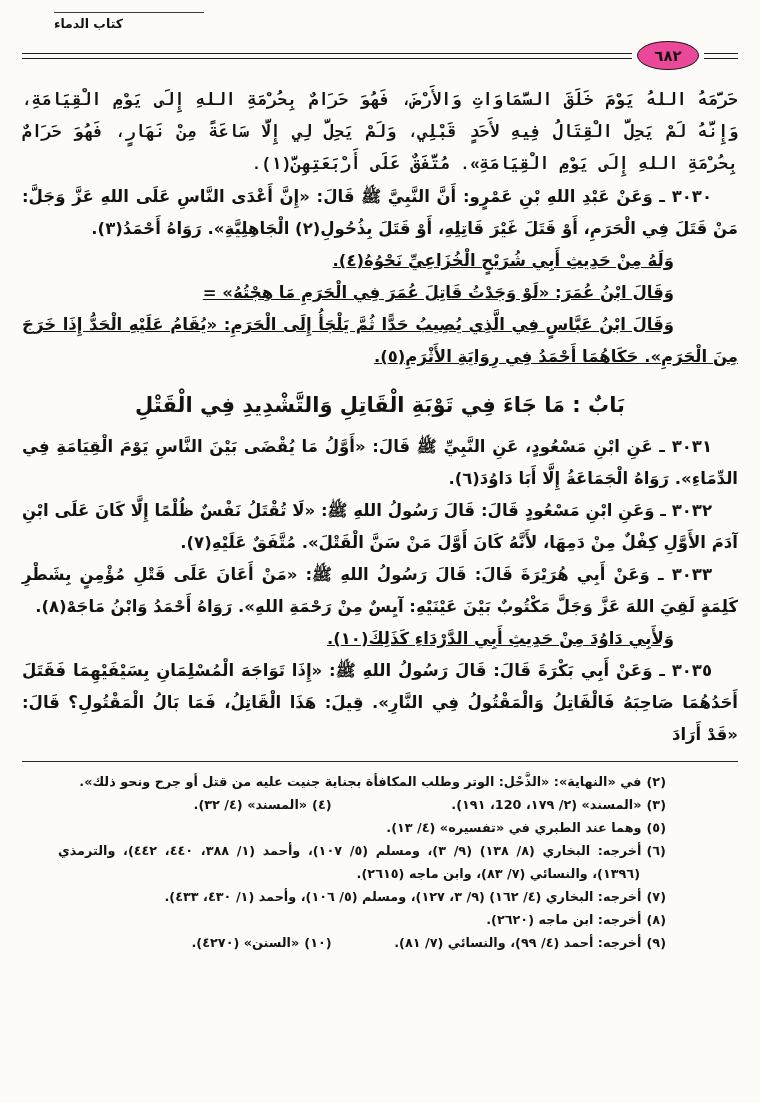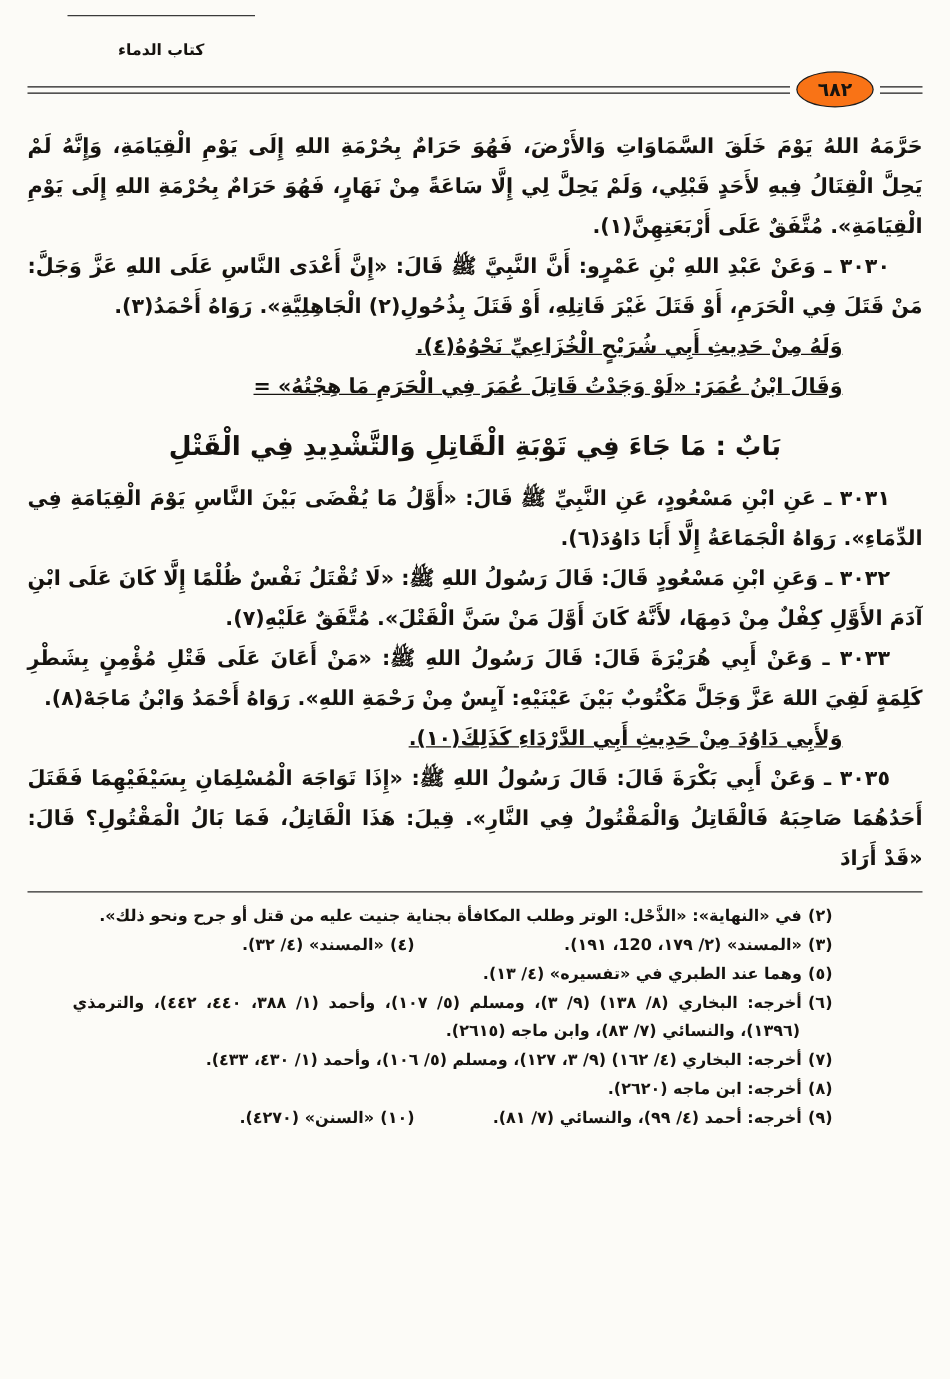--- a/index.html
+++ b/index.html
@@ -21,22 +21,22 @@
     padding: 12px 22px 0 22px;
     background: #fcfbf7;
   }
 
   
   .running-title {
     display: inline-block;
     margin-left: 32px;
     min-width: 150px;
     border-top: 1.5px solid #3a3a3a;
-    padding-top: 19px;
-    text-align: center;
+    padding-top: 3px;
+    text-align: left;
     font-size: 12.5px;
     font-weight: 700;
     direction: rtl;
   }
   .ornament-row {
     display: flex;
     align-items: center;
     margin-top: 9px;
     direction: ltr;
   }
@@ -46,39 +46,39 @@
     border-bottom: 1px solid #1d1d1d;
   }
   .drule.grow { flex: 1; }
   .drule.end { width: 34px; }
   .page-badge {
     width: 60px;
     height: 27px;
     margin: 0 5px;
     border: 1.6px solid #1d1d1d;
     border-radius: 50%;
-    background: #f97316;
+    background: #ec4899;
     display: flex;
     align-items: center;
     justify-content: center;
     font-size: 15px;
     font-weight: 700;
   }
 
   
   .body-text {
     direction: rtl;
     margin-top: 15px;
     font-size: 16.5px;
     font-weight: 700;
     line-height: 32px;
     text-align: justify;
   }
   .para { margin: 0; }
-  .para.flush  { text-indent: 0; }
+  .para.flush  { text-indent: 0; font-family: Liberation Mono, monospace; }
   .para.hadith { text-indent: 26px; }
   .para.inner  { text-indent: 64px; text-decoration: underline; }
 
   .chapter-heading {
     margin: 15px 0 9px 0;
     text-align: center;
     font-size: 21px;
     font-weight: 800;
     text-indent: 0;
     line-height: 34px;
@@ -126,20 +126,21 @@
       </div>
       <div class="drule end"></div>
     </div>
   </header>
 
   <main class="body-text" dir="rtl">
     <p class="para flush">حَرَّمَهُ اللهُ يَوْمَ خَلَقَ السَّمَاوَاتِ وَالأَرْضَ، فَهُوَ حَرَامٌ بِحُرْمَةِ اللهِ إِلَى يَوْمِ الْقِيَامَةِ، وَإِنَّهُ لَمْ يَحِلَّ الْقِتَالُ فِيهِ لأَحَدٍ قَبْلِي، وَلَمْ يَحِلَّ لِي إِلَّا سَاعَةً مِنْ نَهَارٍ، فَهُوَ حَرَامٌ بِحُرْمَةِ اللهِ إِلَى يَوْمِ الْقِيَامَةِ». مُتَّفَقٌ عَلَى أَرْبَعَتِهِنَّ(١).</p>
     <p class="para hadith">٣٠٣٠ ـ وَعَنْ عَبْدِ اللهِ بْنِ عَمْرٍو: أَنَّ النَّبِيَّ ﷺ قَالَ: «إِنَّ أَعْدَى النَّاسِ عَلَى اللهِ عَزَّ وَجَلَّ: مَنْ قَتَلَ فِي الْحَرَمِ، أَوْ قَتَلَ غَيْرَ قَاتِلِهِ، أَوْ قَتَلَ بِذُحُولِ(٢) الْجَاهِلِيَّةِ». رَوَاهُ أَحْمَدُ(٣).</p>
     <p class="para inner">وَلَهُ مِنْ حَدِيثِ أَبِي شُرَيْحٍ الْخُزَاعِيِّ نَحْوُهُ(٤).</p>
     <p class="para inner">وَقَالَ ابْنُ عُمَرَ: «لَوْ وَجَدْتُ قَاتِلَ عُمَرَ فِي الْحَرَمِ مَا هِجْتُهُ» =</p>
+    <p class="para inner">وَقَالَ ابْنُ عَبَّاسٍ فِي الَّذِي يُصِيبُ حَدًّا ثُمَّ يَلْجَأُ إِلَى الْحَرَمِ: «يُقَامُ عَلَيْهِ الْحَدُّ إِذَا خَرَجَ مِنَ الْحَرَمِ». حَكَاهُمَا أَحْمَدُ فِي رِوَايَةِ الأَثْرَمِ(٥).</p>
 
     <h2 class="chapter-heading">بَابٌ : مَا جَاءَ فِي تَوْبَةِ الْقَاتِلِ وَالتَّشْدِيدِ فِي الْقَتْلِ</h2>
 
     <p class="para hadith">٣٠٣١ ـ عَنِ ابْنِ مَسْعُودٍ، عَنِ النَّبِيِّ ﷺ قَالَ: «أَوَّلُ مَا يُقْضَى بَيْنَ النَّاسِ يَوْمَ الْقِيَامَةِ فِي الدِّمَاءِ». رَوَاهُ الْجَمَاعَةُ إِلَّا أَبَا دَاوُدَ(٦).</p>
     <p class="para hadith">٣٠٣٢ ـ وَعَنِ ابْنِ مَسْعُودٍ قَالَ: قَالَ رَسُولُ اللهِ ﷺ: «لَا تُقْتَلُ نَفْسٌ ظُلْمًا إِلَّا كَانَ عَلَى ابْنِ آدَمَ الأَوَّلِ كِفْلٌ مِنْ دَمِهَا، لأَنَّهُ كَانَ أَوَّلَ مَنْ سَنَّ الْقَتْلَ». مُتَّفَقٌ عَلَيْهِ(٧).</p>
     <p class="para hadith">٣٠٣٣ ـ وَعَنْ أَبِي هُرَيْرَةَ قَالَ: قَالَ رَسُولُ اللهِ ﷺ: «مَنْ أَعَانَ عَلَى قَتْلِ مُؤْمِنٍ بِشَطْرِ كَلِمَةٍ لَقِيَ اللهَ عَزَّ وَجَلَّ مَكْتُوبٌ بَيْنَ عَيْنَيْهِ: آيِسٌ مِنْ رَحْمَةِ اللهِ». رَوَاهُ أَحْمَدُ وَابْنُ مَاجَهْ(٨).</p>
     <p class="para inner">وَلأَبِي دَاوُدَ مِنْ حَدِيثِ أَبِي الدَّرْدَاءِ كَذَلِكَ(١٠).</p>
     <p class="para hadith">٣٠٣٥ ـ وَعَنْ أَبِي بَكْرَةَ قَالَ: قَالَ رَسُولُ اللهِ ﷺ: «إِذَا تَوَاجَهَ الْمُسْلِمَانِ بِسَيْفَيْهِمَا فَقَتَلَ أَحَدُهُمَا صَاحِبَهُ فَالْقَاتِلُ وَالْمَقْتُولُ فِي النَّارِ». قِيلَ: هَذَا الْقَاتِلُ، فَمَا بَالُ الْمَقْتُولِ؟ قَالَ: «قَدْ أَرَادَ</p>
   </main>
 

